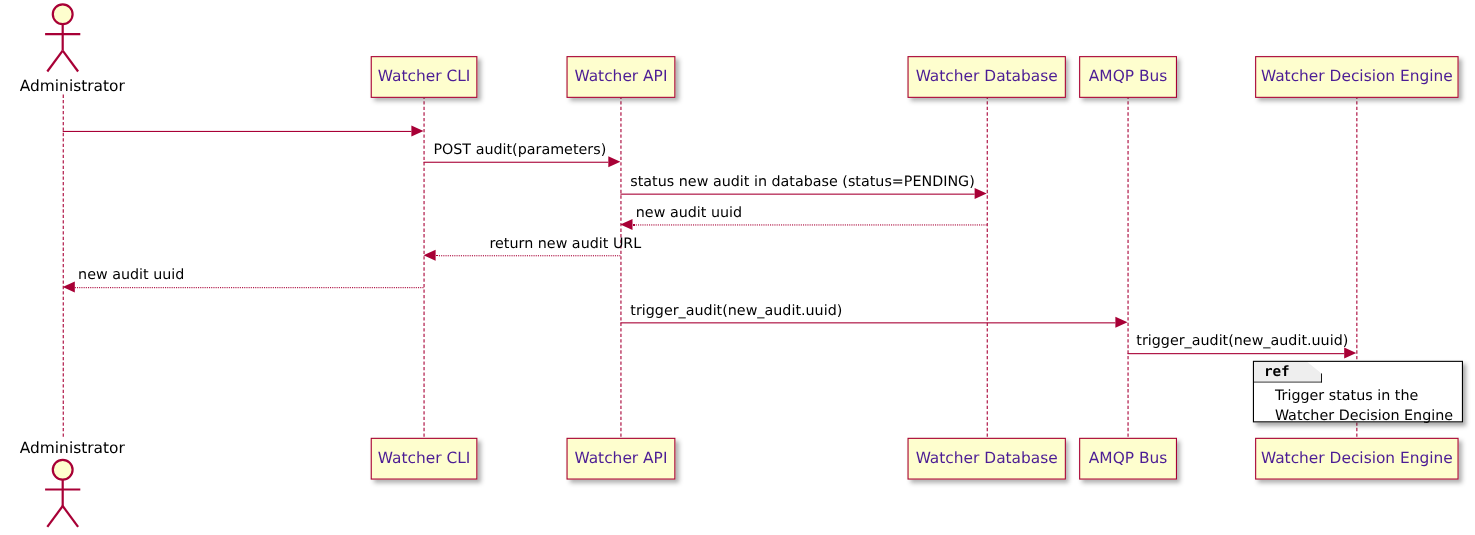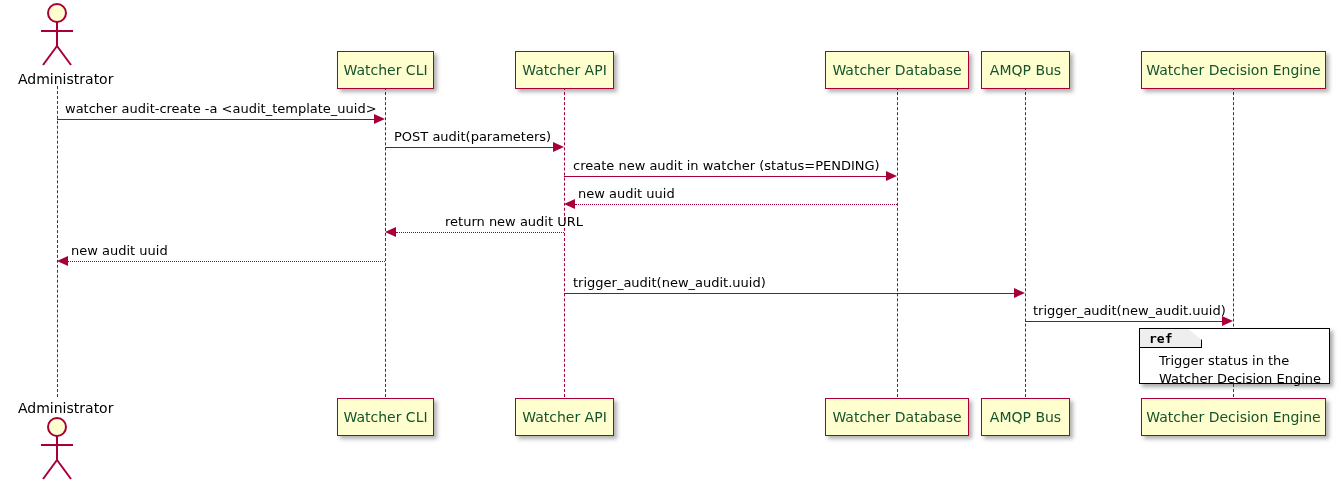--- a/index.html
+++ b/index.html
@@ -25,21 +25,21 @@
     border-left: 1px dashed #A80036;
     z-index: 1;
   }
 
   
   .participant {
     position: absolute;
     box-sizing: border-box;
     background: #FEFECE;
     border: 1.5px solid #A80036;
-    color: #14532d;
+    color: #4c1d95;
     font-size: 14px;
     line-height: 1;
     display: flex;
     align-items: center;
     justify-content: center;
     white-space: nowrap;
     padding: 18px 11px;
     height: 30px;
     box-shadow: 3px 3px 4px rgba(40,40,40,0.36);
     z-index: 4;
@@ -174,29 +174,28 @@
   <div class="participant" style="left:1141px; top:51px; width:185px;">Watcher Decision Engine</div>
 
   <div class="participant" style="left:337px; top:398px; width:97px;">Watcher CLI</div>
   <div class="participant" style="left:515px; top:398px; width:99px;">Watcher API</div>
   <div class="participant" style="left:825px; top:398px; width:144px;">Watcher Database</div>
   <div class="participant" style="left:981px; top:398px; width:89px;">AMQP Bus</div>
   <div class="participant" style="left:1141px; top:398px; width:185px;">Watcher Decision Engine</div>
 
   <div class="msg" style="left:57px; top:119px; width:317px;"></div>
   <div class="arrowhead right" style="left:374px; top:114px;"></div>
-  <div class="msg-label" style="left:65px; top:102px;">watcher audit-create -a &lt;audit_template_uuid&gt;</div>
 
   <div class="msg" style="left:385px; top:147px; width:168px;"></div>
   <div class="arrowhead right" style="left:553px; top:142px;"></div>
   <div class="msg-label" style="left:394px; top:130px;">POST audit(parameters)</div>
 
   <div class="msg" style="left:564px; top:176px; width:322px;"></div>
   <div class="arrowhead right" style="left:886px; top:171px;"></div>
-  <div class="msg-label" style="left:573px; top:159px;">create new audit in watcher (status=PENDING)</div>
+  <div class="msg-label" style="left:573px; top:159px;">status new audit in database (status=PENDING)</div>
 
   <div class="msg dotted" style="left:575px; top:204px; width:322px;"></div>
   <div class="arrowhead left" style="left:564px; top:199px;"></div>
   <div class="msg-label" style="left:578px; top:187px;">new audit uuid</div>
 
   <div class="msg dotted" style="left:396px; top:232px; width:168px;"></div>
   <div class="arrowhead left" style="left:385px; top:227px;"></div>
   <div class="msg-label" style="left:401px; top:215px;margin-left:44px;">return new audit URL</div>
 
   <div class="msg dotted" style="left:68px; top:261px; width:317px;"></div>

